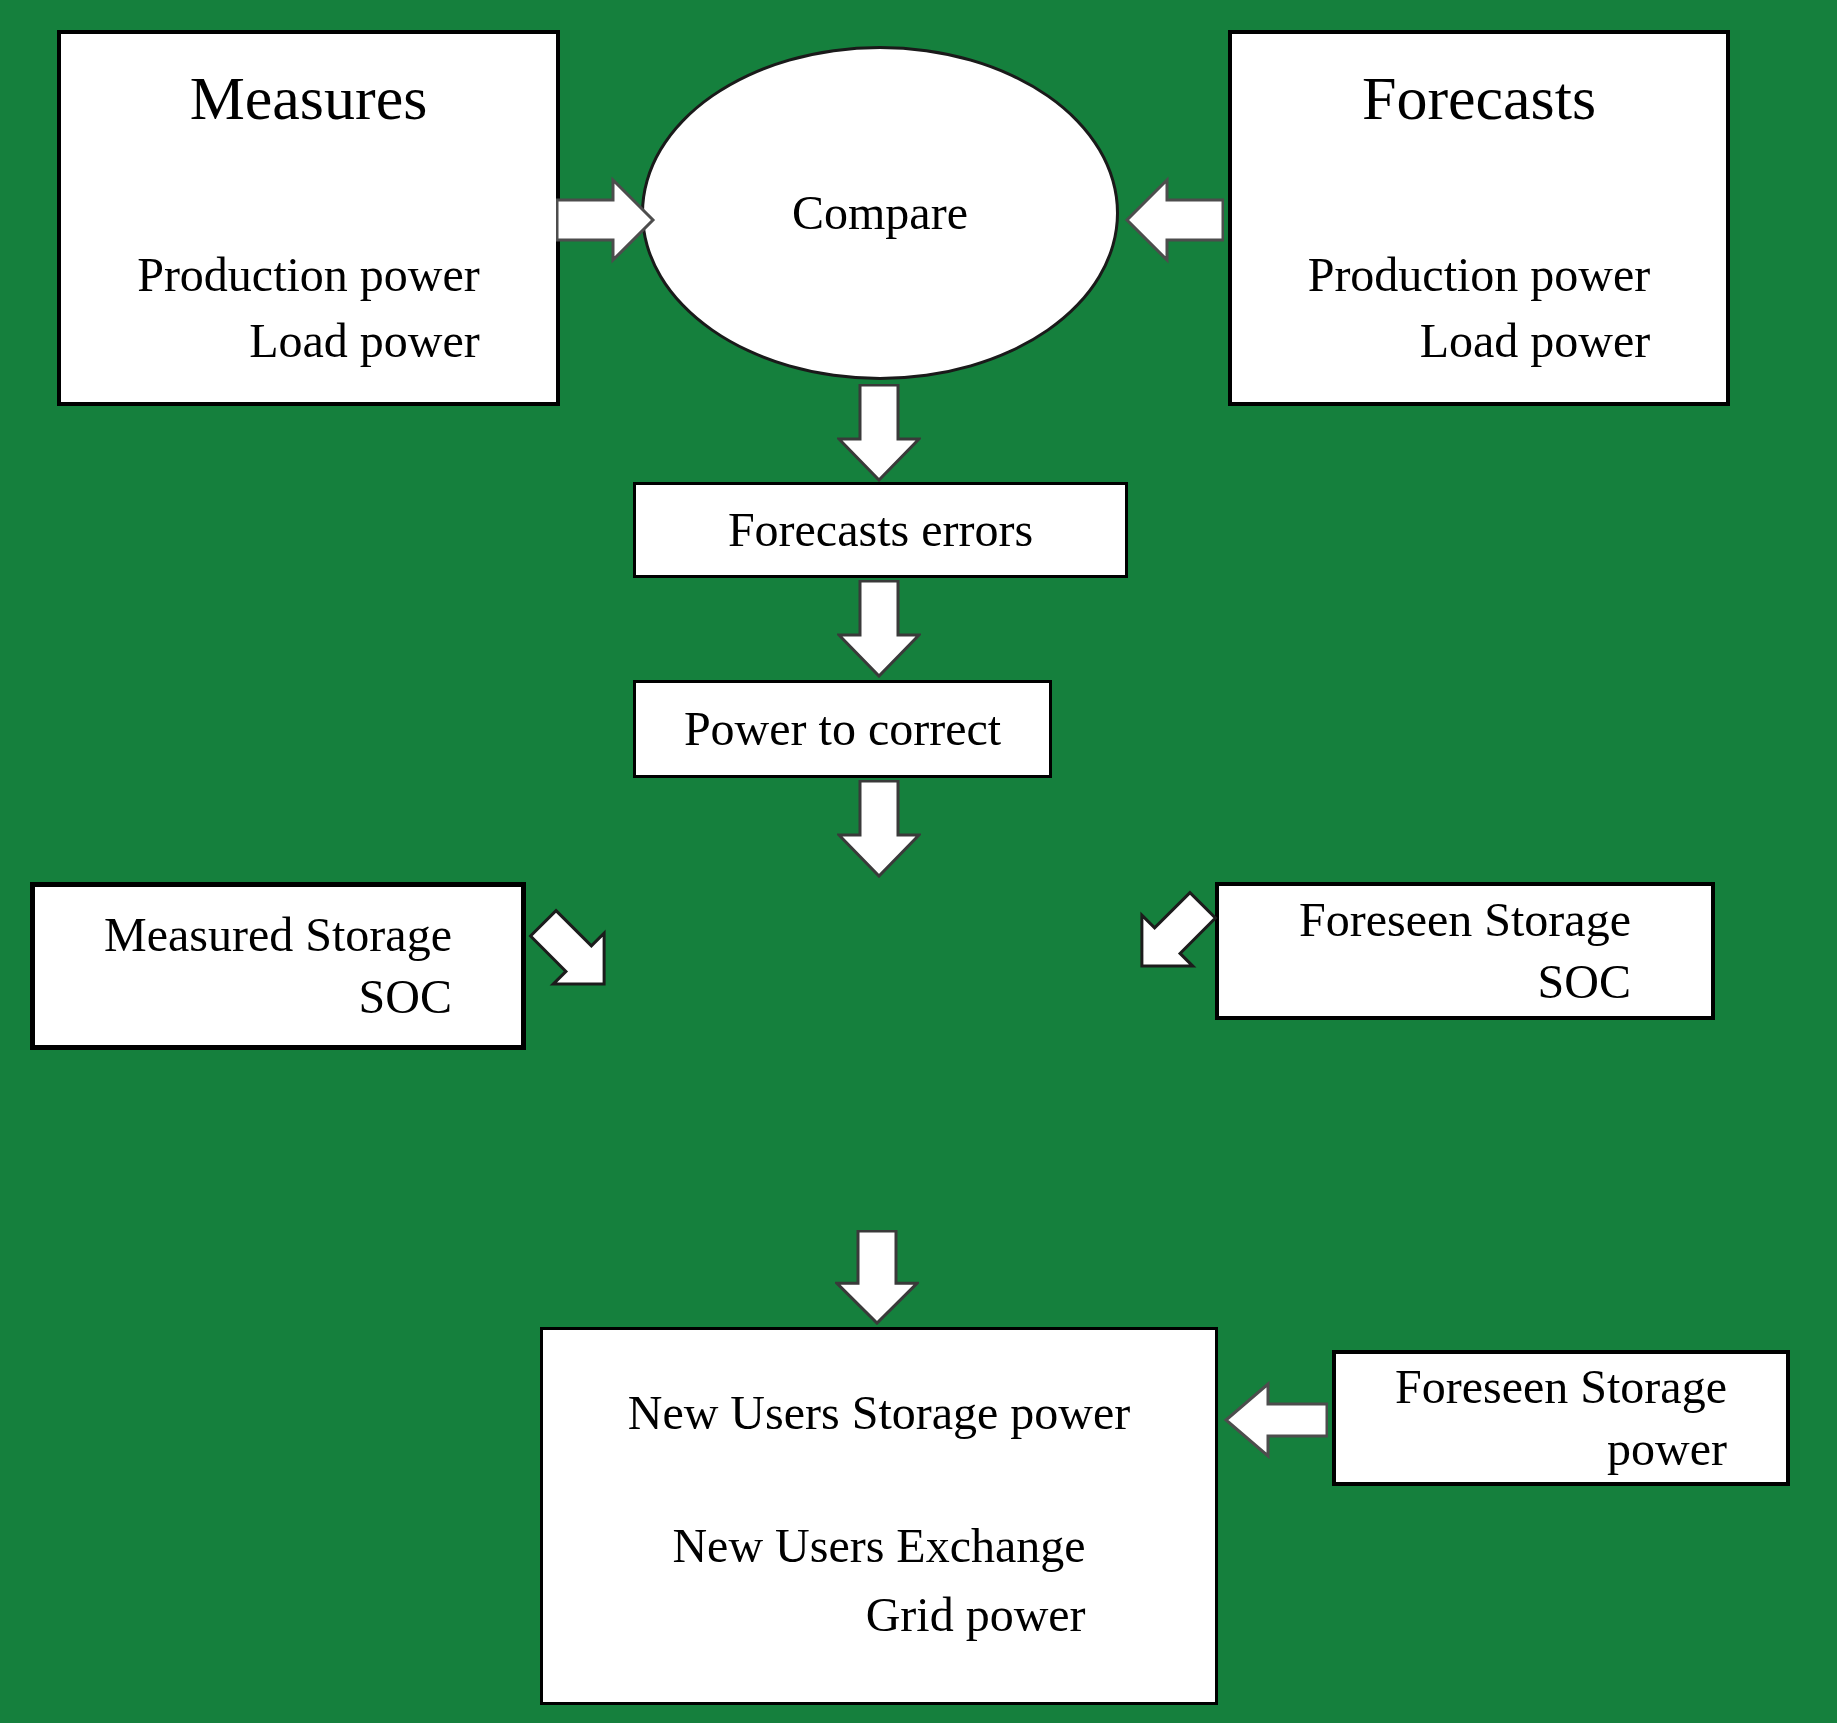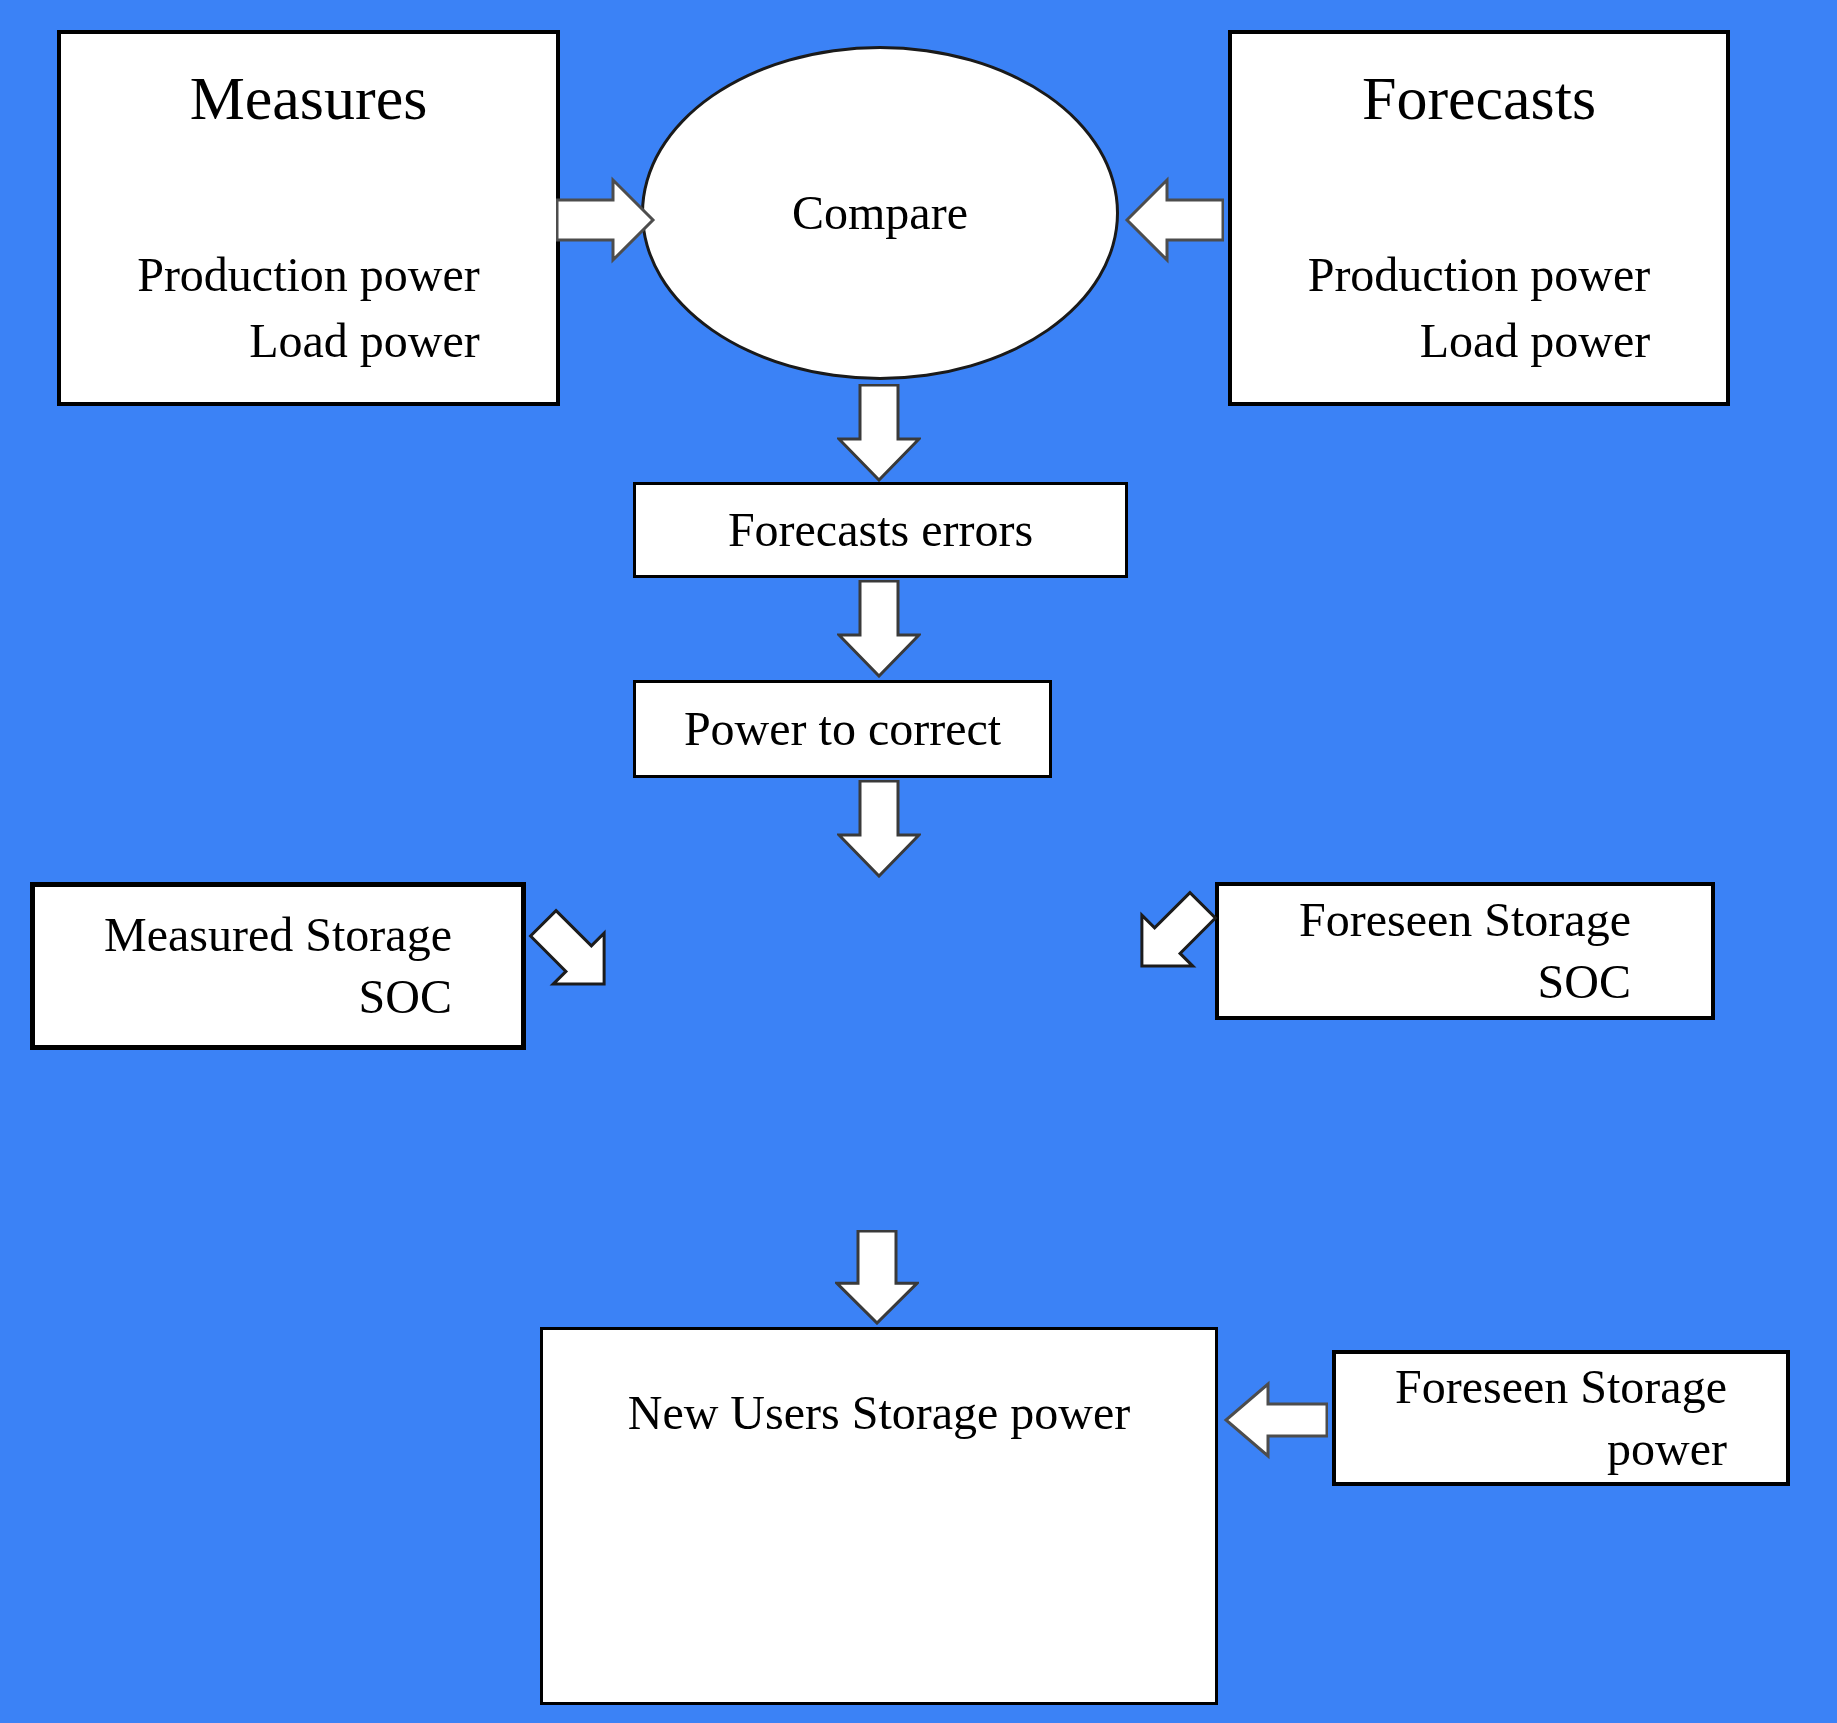--- a/index.html
+++ b/index.html
@@ -4,21 +4,21 @@
 <style>
   html, body {
     margin: 0;
     padding: 0;
     background: #ffffff;
   }
   .canvas {
     position: relative;
     width: 1837px;
     height: 1723px;
-    background: #3b82f6;
+    background: #15803d;
     font-family: "Liberation Serif", "DejaVu Serif", serif;
     color: #000000;
     overflow: hidden;
   }
   .node {
     position: absolute;
     box-sizing: border-box;
     background: #ffffff;
     display: flex;
     align-items: center;
@@ -176,20 +176,22 @@
   </div>
 
   <div class="arrow dark" id="arrow-down-4">
     <svg viewBox="0 0 84 98" preserveAspectRatio="none">
       <polygon points="23,1 61,1 61,55 82,55 42,96 2,55 23,55"></polygon>
     </svg>
   </div>
 
   <div class="node rect stack" id="new-users-box">
     <div class="label">New Users Storage power</div>
+    <div class="label label-2">New Users Exchange
+Grid power</div>
   </div>
 
   <div class="node rect-thick" id="foreseen-power-box">
     <div class="label">Foreseen Storage
 power</div>
   </div>
 
   <div class="arrow gray" id="arrow-power-left">
     <svg viewBox="0 0 106 84" preserveAspectRatio="none">
       <polygon points="105,26 46,26 46,6 4,42 46,78 46,58 105,58"></polygon>

